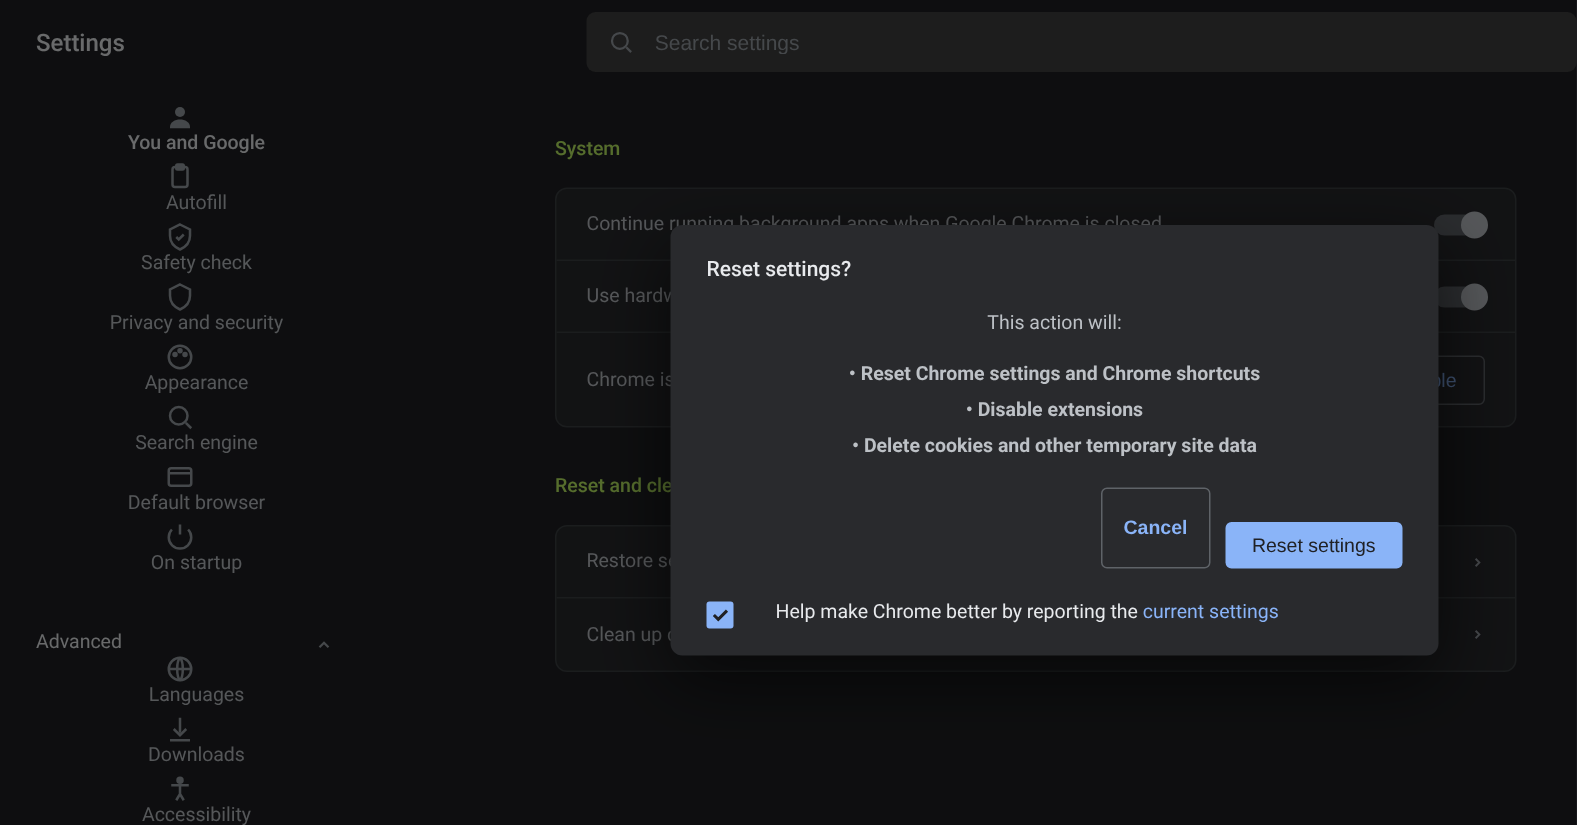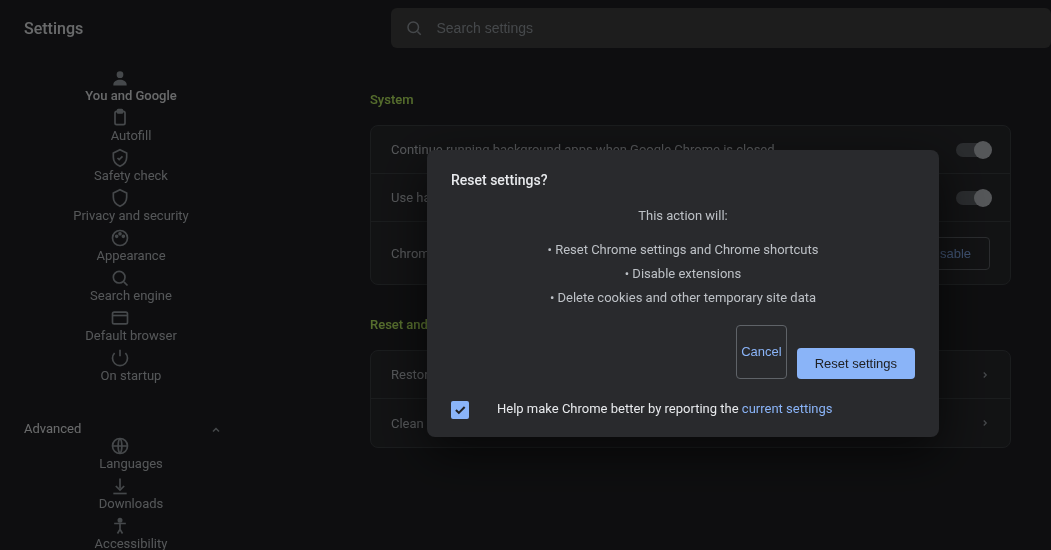--- a/index.html
+++ b/index.html
@@ -143,46 +143,46 @@
   .launch-icon, .chevron { color: #9aa0a6; }
 
   
   .scrim {
     position: absolute; inset: 0; background: rgba(0,0,0,0.55);
     z-index: 10;
   }
   .dialog {
     position: absolute;
     width: 512px;
-    left: 427px;
+    left: 447px;
     top: 150px;
     background: #292a2d;
     border-radius: 8px;
     box-shadow: 0 16px 48px rgba(0,0,0,0.6);
     z-index: 20;
     padding: 22px 24px 18px 24px;
     color: #bdc1c6;
     font-size: 13px;
   }
   .dialog h2 {
     font-size: 14px;
     color: #e8eaed;
     font-weight: 500;
     margin-bottom: 18px;
   }
   .dialog p { line-height: 1.55; margin-bottom: 4px; text-align: center; }
-  .dialog .bullets { margin: 14px 0 16px 0; }
+  .dialog .bullets { margin: 14px 0 16px 0; font-weight: bold; }
   .dialog .note { margin-bottom: 22px; }
   .dialog .note a { color: #8ab4f8; text-decoration: none; }
   .dialog .actions {
     display: flex; justify-content: flex-end; gap: 10px; margin-bottom: 22px;
   }
   .btn-cancel {
     background: transparent; border: 1px solid #5f6368; color: #8ab4f8;
-    padding: 8px 4px; border-radius: 4px; font-size: 13px; cursor: pointer;
+    padding: 8px 14px; border-radius: 4px; font-size: 13px; cursor: pointer; font-weight: bold;
   }
   .btn-primary {
     background: #8ab4f8; border: none; color: #202124;
     padding: 8px 18px; border-radius: 4px; font-size: 13px; cursor: pointer;
     font-weight: 500;
     margin-top: 23px;
   }
   .dialog .footer {
     display: flex; align-items: flex-start; gap: 28px;
   }

